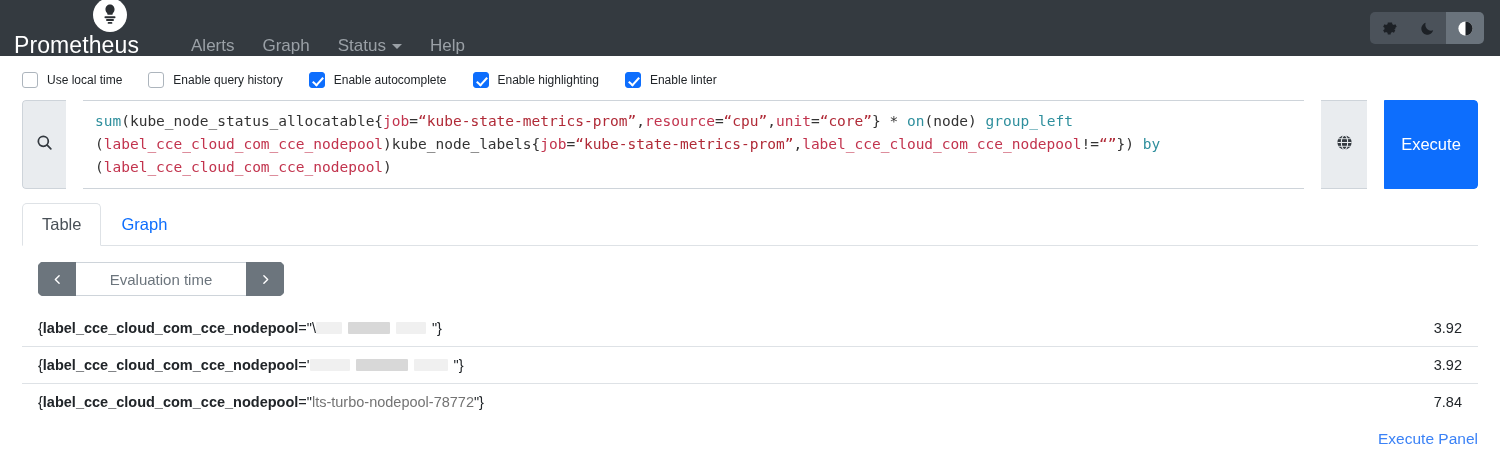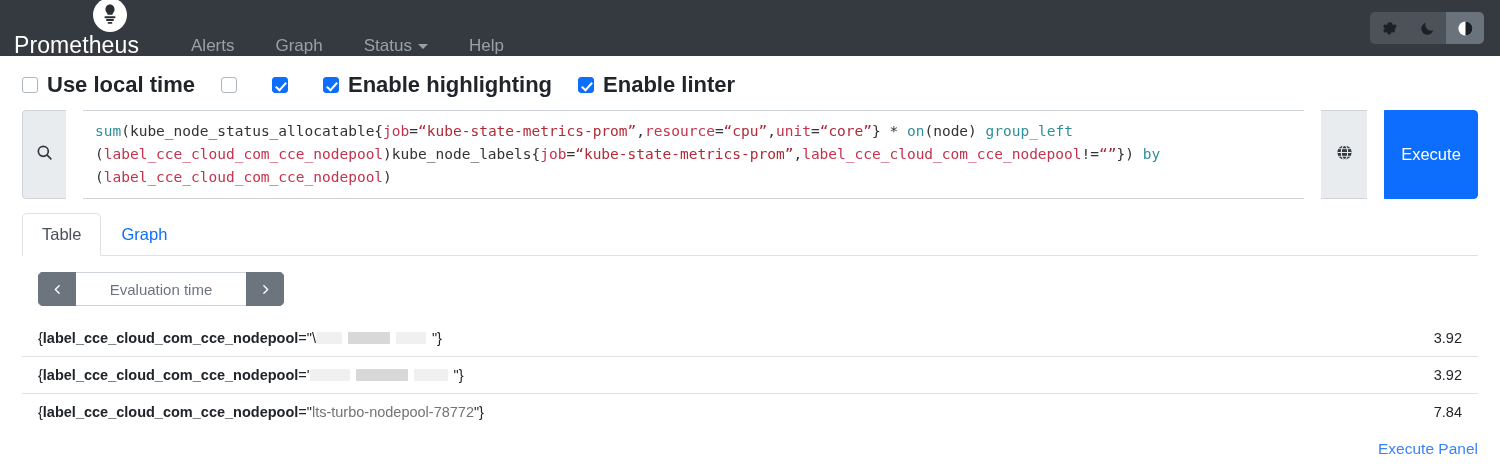--- a/index.html
+++ b/index.html
@@ -39,21 +39,21 @@
     flex: 0 0 auto;
   }
   .logo svg { display: block; }
   .brand-text {
     color: #ffffff;
     font-size: 23px;
     font-weight: 400;
     letter-spacing: .1px;
     white-space: nowrap;
   }
-  .nav-items { display: flex; align-items: center; gap: 17px; margin-left: 12px; margin-top: 36px; }
+  .nav-items { display: flex; align-items: center; gap: 4px; margin-left: 12px; margin-top: 36px; }
   .nav-link {
     color: #9aa0a6;
     font-size: 17px;
     text-decoration: none;
     padding: 6px 12px;
     white-space: nowrap;
     cursor: pointer;
     display: inline-flex;
     align-items: center;
   }
@@ -115,21 +115,21 @@
   }
   .cb.checked::after {
     content: "";
     position: absolute;
     left: 5px; top: 1.5px;
     width: 4px; height: 9px;
     border: solid #fff;
     border-width: 0 2px 2px 0;
     transform: rotate(42deg);
   }
-  .form-check-label { font-size: 22px; color: #212529; font-weight: bold; }
+  .form-check-label { font-size: 12px; color: #212529; }
 
   
   .panel { padding: 0 22px; }
   .query-group {
     display: flex;
     align-items: stretch;
     border-radius: 4px;
     overflow: hidden;
     min-height: 74px;
     gap: 17px;
@@ -362,23 +362,25 @@
   </div>
 </div>
 
 <div class="options-row">
   <label class="form-check">
     <span class="cb"></span>
     <span class="form-check-label">Use local time</span>
   </label>
   <label class="form-check">
     <span class="cb"></span>
+    <span class="form-check-label">Enable query history</span>
   </label>
   <label class="form-check">
     <span class="cb checked"></span>
+    <span class="form-check-label">Enable autocomplete</span>
   </label>
   <label class="form-check">
     <span class="cb checked"></span>
     <span class="form-check-label">Enable highlighting</span>
   </label>
   <label class="form-check">
     <span class="cb checked"></span>
     <span class="form-check-label">Enable linter</span>
   </label>
 </div>

